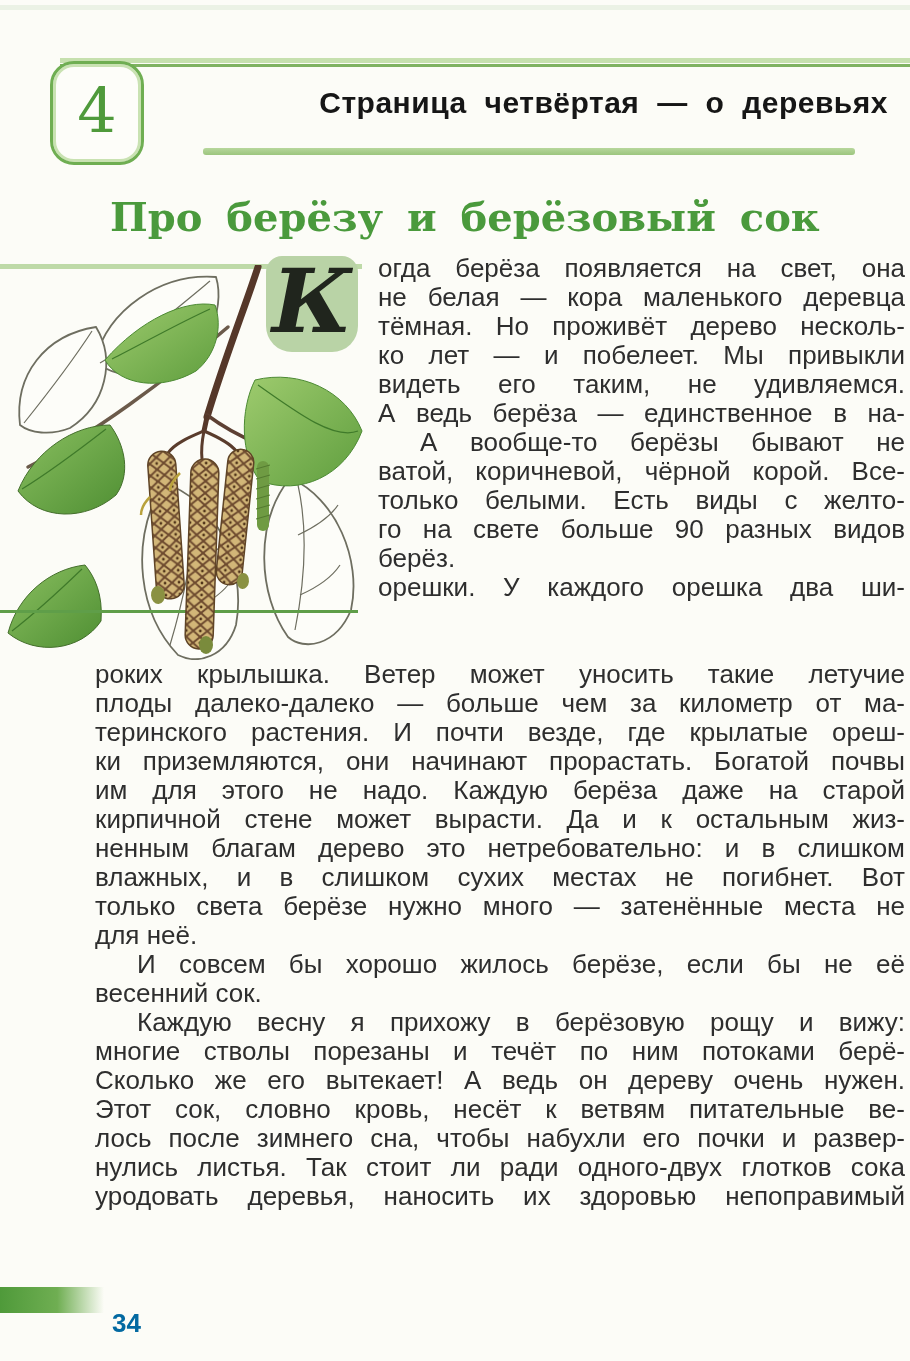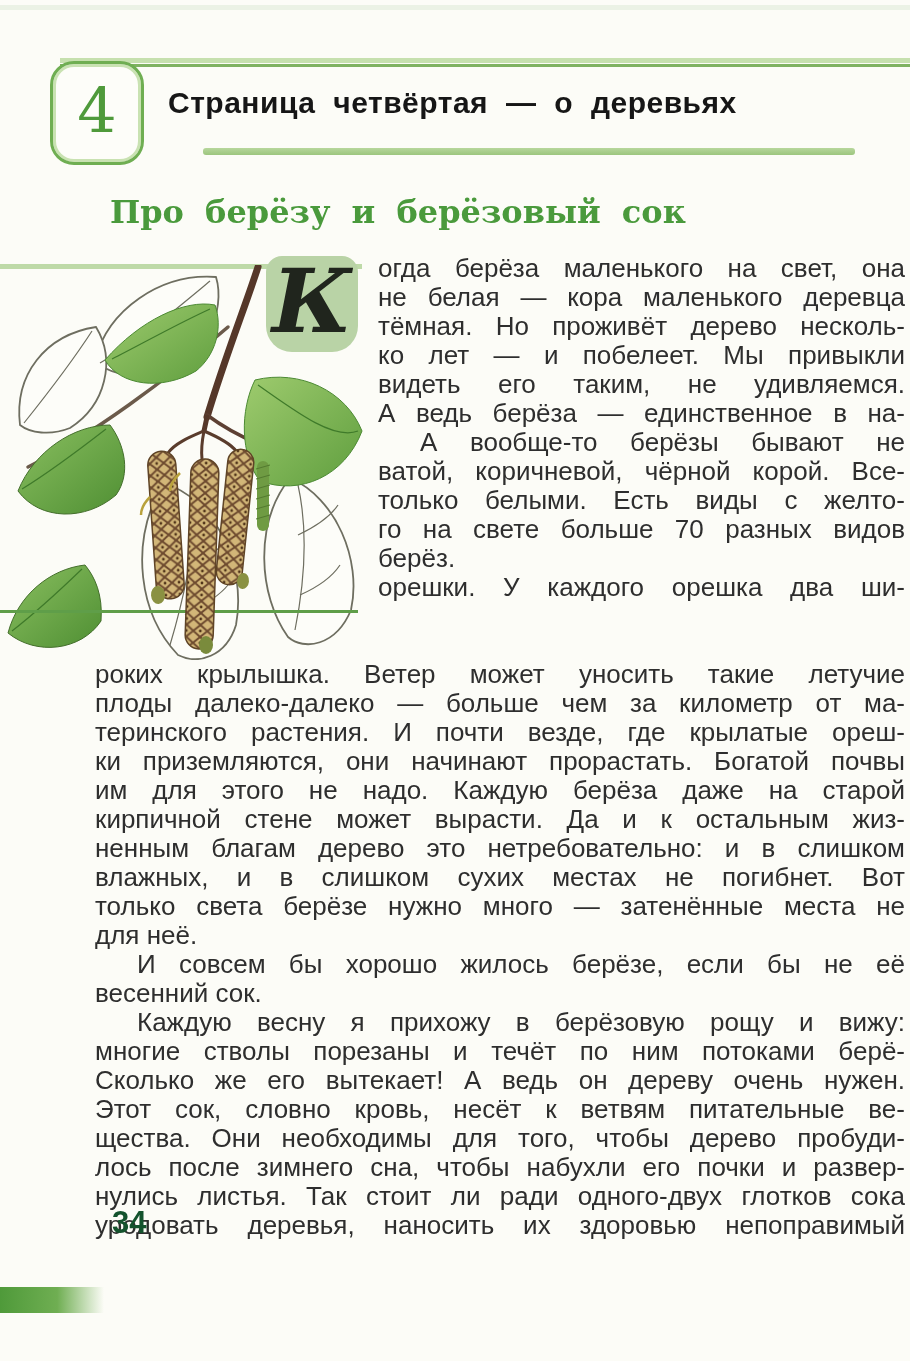--- a/index.html
+++ b/index.html
@@ -24,31 +24,31 @@
     display:flex;align-items:center;justify-content:center;
   }
   .badge .num{
     font-family:"DejaVu Serif","Liberation Serif",serif;
     font-size:62px;color:#4f9a3b;line-height:1;padding-bottom:4px;
   }
 
   .chapter-title{
     position:absolute;left:168px;top:86px;width:720px;
     font-size:30px;font-weight:bold;color:#161616;
-    letter-spacing:.5px;word-spacing:9px;white-space:nowrap;
+    letter-spacing:.5px;word-spacing:9px;white-space:nowrap;text-align:right;
   }
   .rule-under-title{
     position:absolute;left:203px;top:148px;width:652px;height:7px;
     background:linear-gradient(to bottom,#b7d79c,#9cc57e);border-radius:3px;
   }
 
   .section-heading{
     position:absolute;left:110px;top:193px;width:700px;
     font-family:"DejaVu Serif","Liberation Serif",serif;
-    font-size:32px;font-weight:bold;color:#4a9a3c;
+    font-size:40px;font-weight:bold;color:#4a9a3c;
     word-spacing:10px;white-space:nowrap;
   }
 
   
   .rule-illo-top{position:absolute;left:0;top:264px;width:362px;height:5px;background:#bedaa8;}
 
   .illo{position:absolute;left:0;top:265px;width:370px;height:395px;}
 
   .drop-cap{
     position:absolute;left:266px;top:256px;width:92px;height:96px;
@@ -69,22 +69,22 @@
   .tline.just{white-space:normal;text-align:justify;text-align-last:justify;word-spacing:1px;}
   .tline.ind{padding-left:42px;}
   .tline.just.ind{padding-left:42px;}
 
   
   .footer-bar{
     position:absolute;left:0;top:1287px;width:104px;height:26px;
     background:linear-gradient(to right,#4f9a3a 0%,#6fae52 55%,rgba(252,252,247,0) 100%);
   }
   .page-number{
-    position:absolute;left:112px;top:1205px;
-    font-size:31px;font-weight:bold;color:#14532d;
+    position:absolute;left:112px;top:1308px;
+    font-size:26px;font-weight:bold;color:#0369a1;
   }
 </style>
 </head>
 <body>
 
 <div id="page">
 
   <div class="top-streak"></div>
 
   <div class="rule-double">
@@ -183,51 +183,50 @@
 
     <path d="M180,208 C174,214 170,220 170,226" fill="none" stroke="#b9a23c" stroke-width="2.5"></path>
     <path d="M150,232 C144,238 141,244 141,250" fill="none" stroke="#b9a23c" stroke-width="2.5"></path>
   </svg>
 
   <div class="drop-cap">
     <span>К</span>
   </div>
 
   <div class="col col-narrow">
-      <div class="tline just">огда берёза маленького на свет, она</div>
+      <div class="tline just">огда берёза появляется на свет, она</div>
       <div class="tline just">не белая — кора маленького деревца</div>
       <div class="tline just">тёмная. Но проживёт дерево несколь-</div>
       <div class="tline just">ко лет — и побелеет. Мы привыкли</div>
       <div class="tline just">видеть его таким, не удивляемся.</div>
       <div class="tline just">А ведь берёза — единственное в на-</div>
       <div class="tline just ind">А вообще-то берёзы бывают не</div>
       <div class="tline just">ватой, коричневой, чёрной корой. Все-</div>
       <div class="tline just">только белыми. Есть виды с желто-</div>
-      <div class="tline just">го на свете больше 70 разных видов</div>
+      <div class="tline just">го на свете больше 90 разных видов</div>
       <div class="tline">берёз.</div>
       <div class="tline just">орешки. У каждого орешка два ши-</div>
     </div>
   <div class="col col-wide">
       <div class="tline just">роких крылышка. Ветер может уносить такие летучие</div>
       <div class="tline just">плоды далеко-далеко — больше чем за километр от ма-</div>
       <div class="tline just">теринского растения. И почти везде, где крылатые ореш-</div>
       <div class="tline just">ки приземляются, они начинают прорастать. Богатой почвы</div>
       <div class="tline just">им для этого не надо. Каждую берёза даже на старой</div>
       <div class="tline just">кирпичной стене может вырасти. Да и к остальным жиз-</div>
       <div class="tline just">ненным благам дерево это нетребовательно: и в слишком</div>
       <div class="tline just">влажных, и в слишком сухих местах не погибнет. Вот</div>
       <div class="tline just">только света берёзе нужно много — затенённые места не</div>
       <div class="tline">для неё.</div>
       <div class="tline just ind">И совсем бы хорошо жилось берёзе, если бы не её</div>
       <div class="tline">весенний сок.</div>
       <div class="tline just ind">Каждую весну я прихожу в берёзовую рощу и вижу:</div>
       <div class="tline just">многие стволы порезаны и течёт по ним потоками берё-</div>
       <div class="tline just">Сколько же его вытекает! А ведь он дереву очень нужен.</div>
       <div class="tline just">Этот сок, словно кровь, несёт к ветвям питательные ве-</div>
-      <div class="tline just">щества. Они необходимы для того, чтобы дерево пробуди-</div>
       <div class="tline just">лось после зимнего сна, чтобы набухли его почки и развер-</div>
       <div class="tline just">нулись листья. Так стоит ли ради одного-двух глотков сока</div>
       <div class="tline just">уродовать деревья, наносить их здоровью непоправимый</div>
     </div>
 
   <div class="footer-bar"></div>
   <div class="page-number">34</div>
 
 </div>
 

